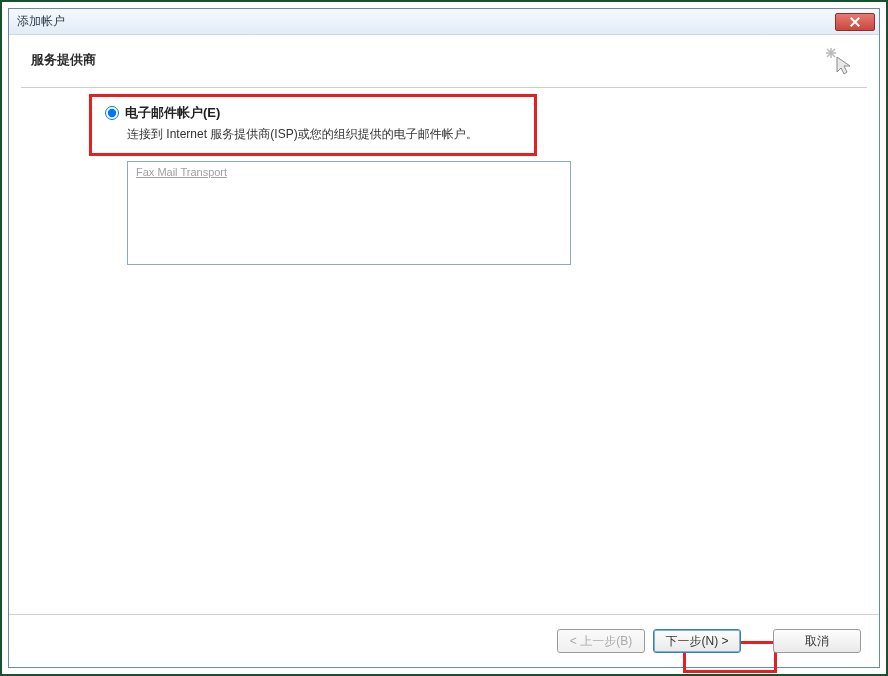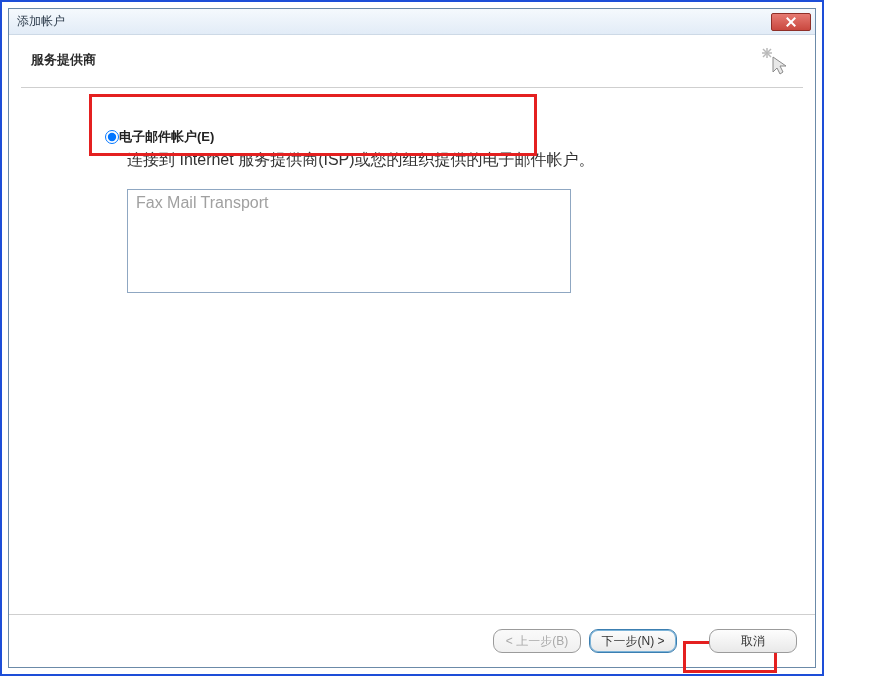--- a/index.html
+++ b/index.html
@@ -3,22 +3,22 @@
 <meta charset="utf-8">
 <style>
   * { box-sizing: border-box; }
   html, body {
     margin: 0; padding: 0;
     font-family: "Microsoft YaHei", "Segoe UI", Tahoma, sans-serif;
     font-size: 12px;
     background: #fff;
   }
   .outer-border {
-    width: 824px; height: 676px;
-    border: 2px solid #1d4ed8;
+    width: 888px; height: 676px;
+    border: 2px solid #14532d;
     position: relative;
     background: #fff;
   }
   .window {
     position: absolute;
     left: 6px; top: 6px; right: 6px; bottom: 6px;
     border: 1px solid #6b8aa8;
     background: #fff;
     display: flex;
     flex-direction: column;
@@ -89,62 +89,63 @@
   .highlight-email { left: 80px; top: 6px; width: 448px; height: 62px; }
   .highlight-next  { left: 674px; top: 553px; width: 94px; height: 32px; }
 
   .option-group {
     margin-left: 84px;
     margin-bottom: 18px;
   }
   .radio-row {
     display: flex;
     align-items: center;
+    gap: 6px;
     font-weight: bold;
     font-size: 13px;
     color: #222;
     margin-bottom: 4px;
-    margin-top: 24px;
   }
   .radio-row input[type=radio] {
     width: 14px; height: 14px; margin: 0;
   }
   .option-desc {
     margin-left: 22px;
-    font-size: 16px;
+    font-size: 12px;
     color: #333;
   }
 
   .server-listbox {
     margin-left: 106px;
     margin-top: 8px;
     width: 444px;
     height: 104px;
     border: 1px solid #8fa7c2;
     background: #fff;
     padding: 4px 8px;
     color: #a0a0a0;
-    font-size: 16px;
+    font-size: 11px;
+    text-decoration: underline;
   }
 
   .footer-area {
     border-top: 1px solid #cfcfcf;
     padding: 14px 18px;
     display: flex;
     justify-content: flex-end;
     gap: 8px;
     position: relative;
   }
   .wiz-btn {
     min-width: 88px;
     height: 24px;
     padding: 0 10px;
     background: linear-gradient(#fdfdfd, #e9e9e9);
     border: 1px solid #9b9b9b;
-    border-radius: 9px;
+    border-radius: 3px;
     font-size: 12px;
     color: #333;
     display: inline-flex;
     align-items: center;
     justify-content: center;
     cursor: pointer;
   }
   .wiz-btn.disabled {
     color: #a9a9a9;
     cursor: default;

